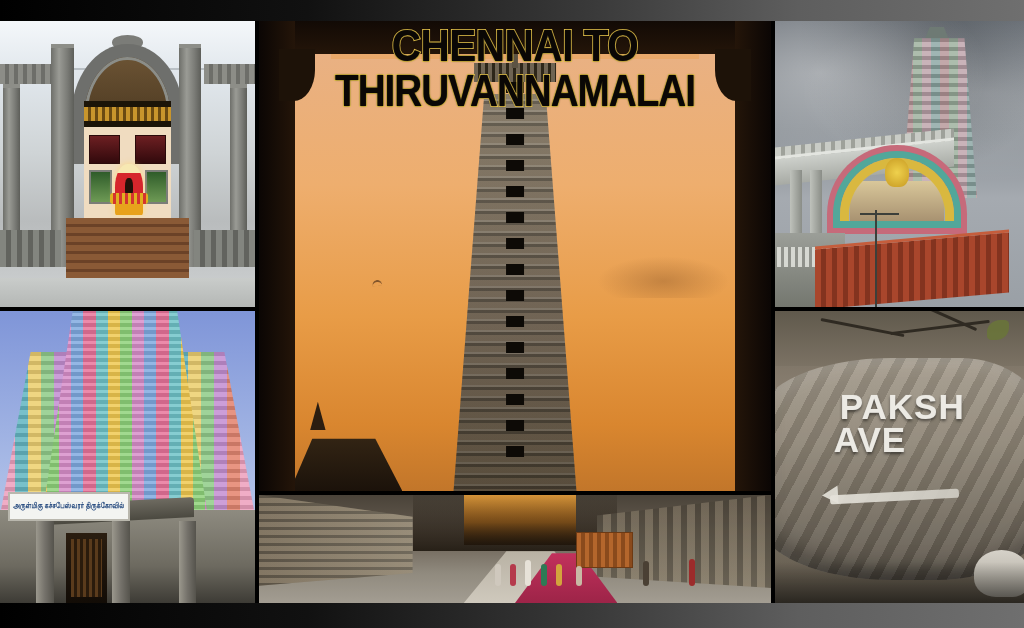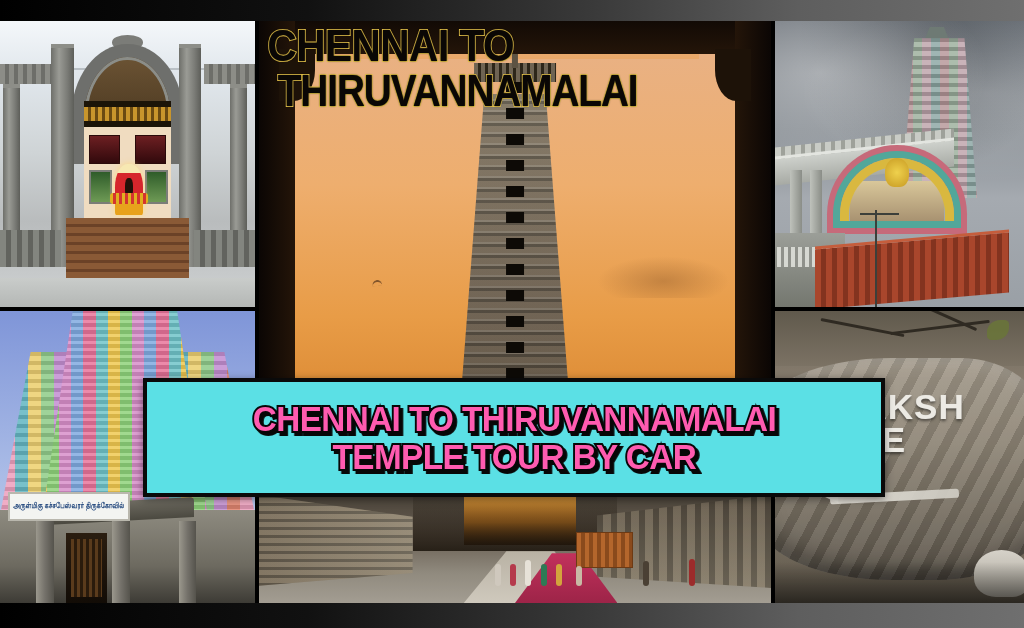--- a/index.html
+++ b/index.html
@@ -263,22 +263,22 @@
              border-radius:3px; opacity:.92; transform:rotate(-3deg); }
   .br-arrowhead{ position:absolute; left:19%; top:60%; width:0; height:0;
              border-top:9px solid transparent; border-bottom:9px solid transparent;
              border-right:16px solid #e2dfd7; transform:rotate(-3deg); opacity:.92; }
   .br-shadow{ position:absolute; left:0; bottom:0; width:100%; height:14%;
              background:linear-gradient(rgba(0,0,0,0),rgba(0,0,0,.55)); }
   .br-lightrock{ position:absolute; right:-2%; bottom:2%; width:22%; height:16%;
              background:linear-gradient(#d6d2c9,#a9a499); border-radius:50% 50% 30% 40%; }
 
   
-  .toptitle{ position:absolute; left:247px; top:24px; width:512px; z-index:8;
-             text-align:left; pointer-events:none; }
+  .toptitle{ position:absolute; left:259px; top:24px; width:512px; z-index:8;
+             text-align:center; pointer-events:none; }
   .toptitle .tline{
     display:block;
     font-family:"Liberation Sans", sans-serif;
     font-weight:bold; font-size:44px; line-height:1.02;
     letter-spacing:-0.5px;
     transform:scaleX(.92);
     color:#0a0705;
     -webkit-text-stroke:2.2px #f0cc4e;
     paint-order:stroke fill;
     text-shadow:0 0 2px rgba(0,0,0,.9);
@@ -437,18 +437,14 @@
   </div>
 
   <div class="band top"></div>
   <div class="band bottom"></div>
 
   <div class="toptitle">
     <span class="tline l1">CHENNAI TO</span>
     <span class="tline l2">THIRUVANNAMALAI</span>
   </div>
 
-  <div class="banner">
-    <div class="bline b1">CHENNAI TO THIRUVANNAMALAI</div>
-    <div class="bline b2">TEMPLE TOUR BY CAR</div>
-  </div>
 
 </div>
 
 </body></html>

